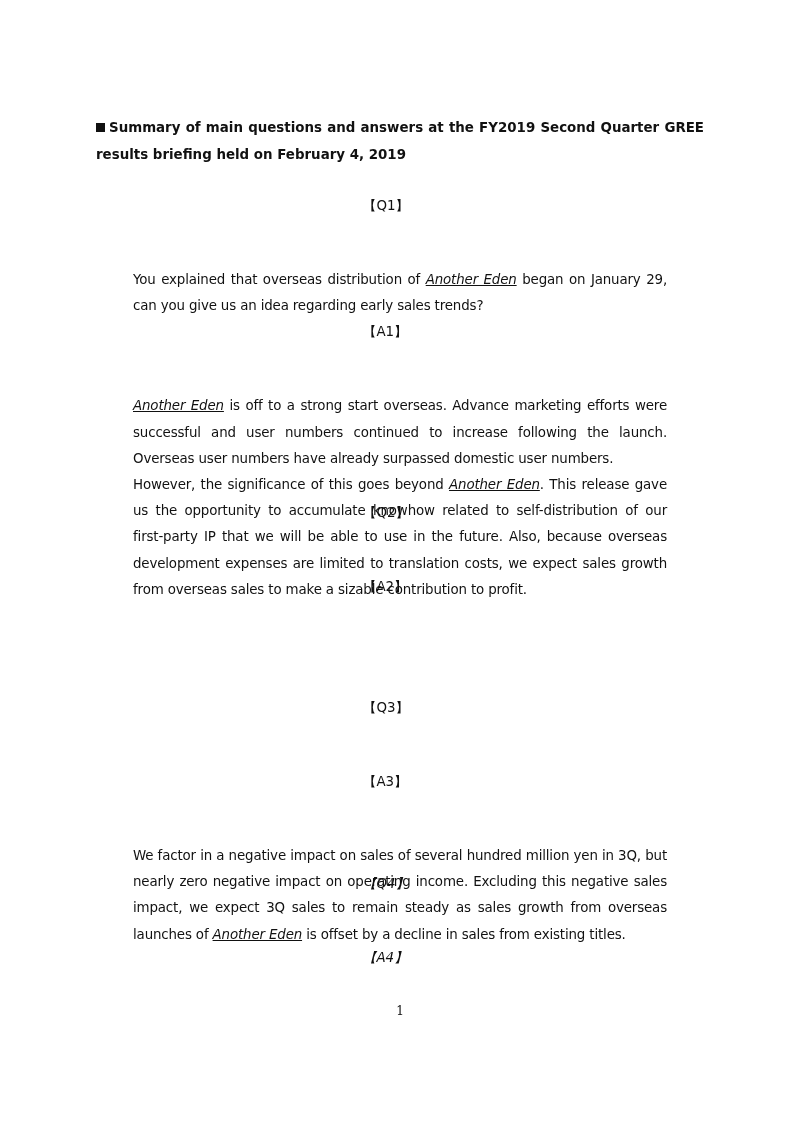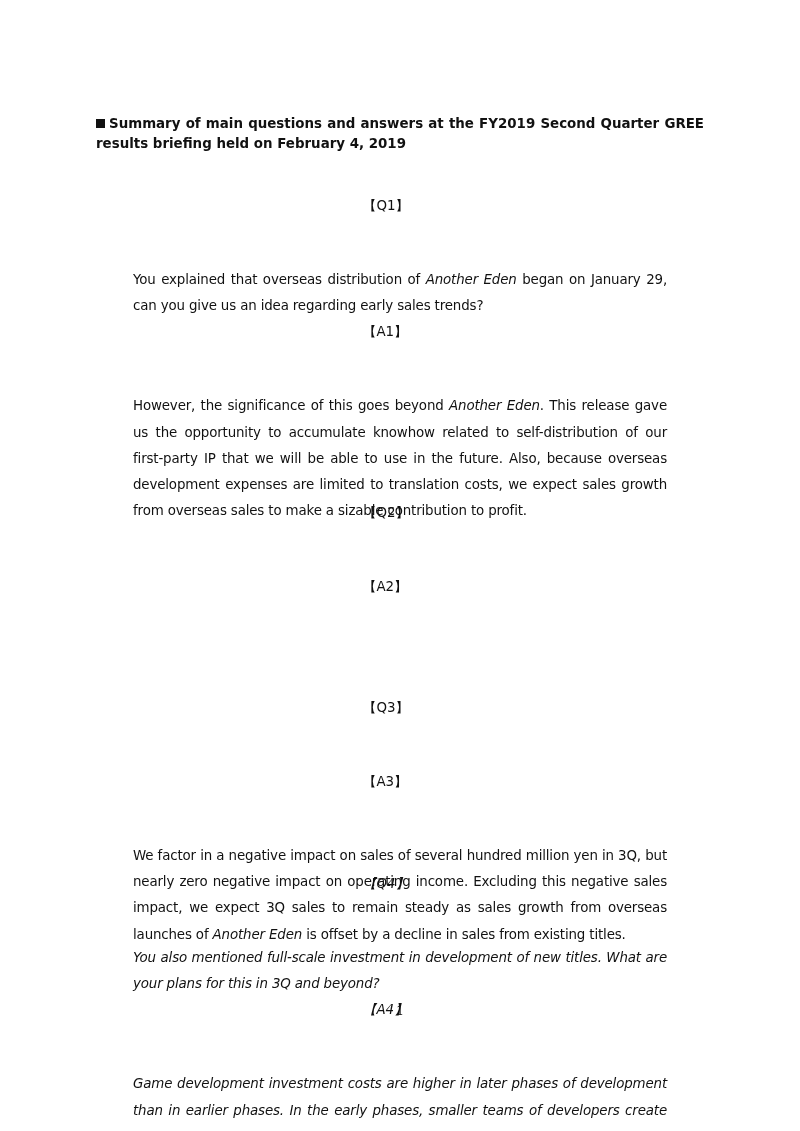--- a/index.html
+++ b/index.html
@@ -23,21 +23,21 @@
       height: 1131px;
     }
     .title {
       position: absolute;
       left: 96px;
       top: 114px;
       width: 608px;
       font-family: "DejaVu Sans", sans-serif;
       font-weight: bold;
       font-size: 13.4px;
-      line-height: 20px;
+      line-height: 27px;
       text-align: justify;
       text-align-last: left;
       letter-spacing: 0px;
     }
     .title .bullet {
       display: inline-block;
       width: 9px;
       height: 9px;
       background: #111111;
       margin-right: 4px;
@@ -71,20 +71,21 @@
     }
     .body p {
       margin: 0;
       text-align: justify;
     }
     .body p.last {
       text-align-last: left;
     }
     em {
       font-style: italic;
+      text-decoration: underline;
     }
     .page-number {
       position: absolute;
       left: 0;
       width: 800px;
       top: 1004px;
       text-align: center;
       font-family: "DejaVu Serif", serif;
       font-size: 12px;
     }
@@ -101,20 +102,21 @@
       <div style="position: absolute; left: 0px; top: 193px; width: 608px;">
         <div class="entry">
           <div class="label">【Q1】</div>
           <div class="body">
             <p class="last">You explained that overseas distribution of <em>Another Eden</em> began on January 29, can you give us an idea regarding early sales trends?</p>
           </div>
         </div>
         <div class="entry">
           <div class="label">【A1】</div>
           <div class="body">
+            <p class="last"><em>Another Eden</em> is off to a strong start overseas. Advance marketing efforts were successful and user numbers continued to increase following the launch. Overseas user numbers have already surpassed domestic user numbers.</p>
             <p class="last">However, the significance of this goes beyond <em>Another Eden</em>. This release gave us the opportunity to accumulate knowhow related to self-distribution of our first-party IP that we will be able to use in the future. Also, because overseas development expenses are limited to translation costs, we expect sales growth from overseas sales to make a sizable contribution to profit.</p>
           </div>
         </div>
       </div>
       <div style="position: absolute; left: 0px; top: 500px; width: 608px;">
         <div class="entry">
           <div class="label">【Q2】</div>
         </div>
         <div class="entry">
           <div class="label">【A2】</div>
@@ -127,27 +129,21 @@
         <div class="entry">
           <div class="label">【A3】</div>
           <div class="body">
             <p class="last">We factor in a negative impact on sales of several hundred million yen in 3Q, but nearly zero negative impact on operating income. Excluding this negative sales impact, we expect 3Q sales to remain steady as sales growth from overseas launches of <em>Another Eden</em> is offset by a decline in sales from existing titles.</p>
           </div>
         </div>
       </div>
       <div style="position: absolute; left: 0px; top: 871px; width: 608px; font-style: italic;">
         <div class="entry">
           <div class="label">【Q4】</div>
-          <div class="body">
-            <p class="last">You also mentioned full-scale investment in development of new titles. What are your plans for this in 3Q and beyond?</p>
-          </div>
         </div>
         <div class="entry">
           <div class="label">【A4】</div>
-          <div class="body">
-            <p style="text-align-last: justify;">Game development investment costs are higher in later phases of development than in earlier phases. In the early phases, smaller teams of developers create</p>
-          </div>
         </div>
       </div>
     </div>
 
   <div class="page-number">1</div>
 </div>
 
 </body></html>

